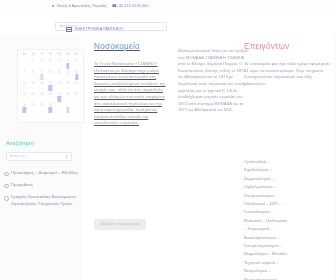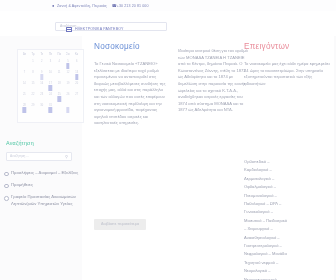--- a/index.html
+++ b/index.html
@@ -243,20 +243,21 @@
     font-size: 4.1px;
     line-height: 6.6px;
     color: #9fa3b3;
     letter-spacing: .02px;
   }
 
   .col-a {
     position: absolute;
     left: 10px; top: 6px;
     width: 72px;
+    text-decoration: underline;
   }
   .col-a .col-body { margin-top: 9px; }
 
   .col-b {
     position: absolute;
     left: 94px; top: 12px;
     width: 70px;
   }
 
   .col-c {

